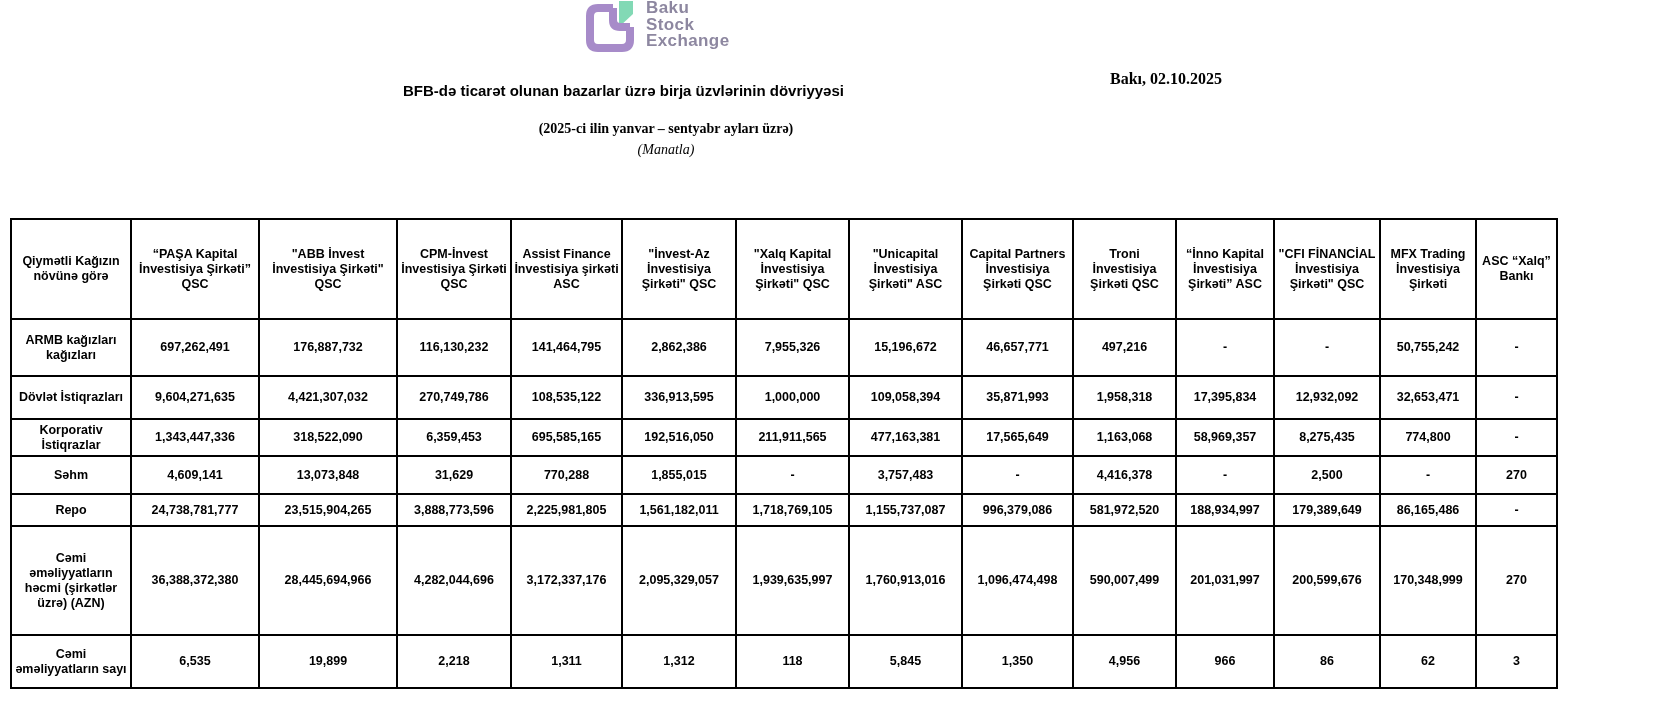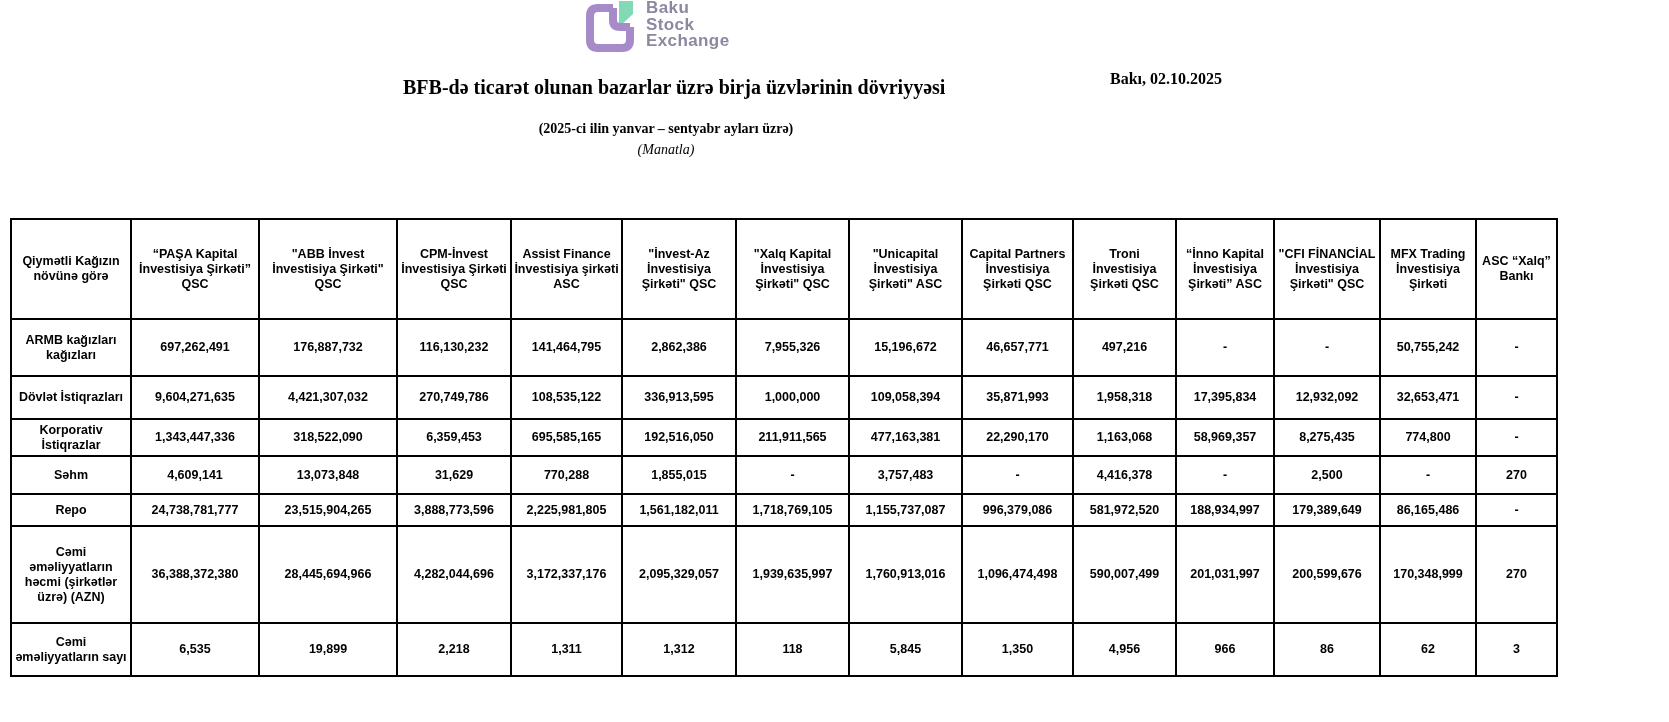--- a/index.html
+++ b/index.html
@@ -7,22 +7,22 @@
     width:1669px; height:722px; background:#ffffff; position:relative;
     font-family:"Liberation Sans", sans-serif; overflow:hidden;
   }
   
   .logo { position:absolute; left:583px; top:0; display:flex; gap:9px; }
   .logo svg { display:block; }
   .logo-text { font-weight:bold; font-size:17px; line-height:16.5px;
     color:#8d87a0; letter-spacing:0.4px; }
   
   .doc-title {
-    position:absolute; top:76px; left:403px;
-    font-family:Liberation Serif, serif; font-weight:bold; font-size:20px; color:#000;
+    position:absolute; top:82px; left:403px;
+    font-family:Liberation Sans, sans-serif; font-weight:bold; font-size:15px; color:#000;
     white-space:nowrap;
   }
   .doc-date {
     position:absolute; top:70px; left:1110px;
     font-family:"Liberation Serif", serif; font-weight:bold; font-size:16px; color:#000;
     white-space:nowrap;
   }
   .doc-subtitle {
     position:absolute; top:121px; left:666px; transform:translateX(-50%);
     font-family:"Liberation Serif", serif; font-weight:bold; font-size:14px; white-space:nowrap;
@@ -41,21 +41,21 @@
     font-weight:bold; font-size:12.5px; line-height:1.2;
     text-align:center; vertical-align:middle;
     padding:1px 2px; overflow:hidden; word-wrap:break-word;
   }
   .report thead tr { height:100px; }
   .report tbody tr:nth-child(1) { height:57px; }
   .report tbody tr:nth-child(2) { height:43px;margin-left:11px; }
   .report tbody tr:nth-child(3) { height:37px; }
   .report tbody tr:nth-child(4) { height:38px; }
   .report tbody tr:nth-child(5) { height:32px; }
-  .report tbody tr:nth-child(6) { height:97px; }
+  .report tbody tr:nth-child(6) { height:109px; }
   .report tbody tr:nth-child(7) { height:53px; }
 </style>
 </head>
 <body>
 
 <div class="logo">
   <svg width="54" height="56" viewBox="0 0 54 54" aria-hidden="true">
     <polygon points="36,0 50,0 50,13 36,26" fill="#82d9b5"></polygon>
     <path d="M30 7 H15 Q7 7 7 15 V39 Q7 47 15 47 H39 Q47 47 47 39 V26 M30 7 V19 Q30 26 37 26 H47" fill="none" stroke="#a78bc9" stroke-width="8" stroke-linejoin="round"></path>
   </svg>
@@ -141,21 +141,21 @@
       </tr>
       <tr>
         <td>Korporativ İstiqrazlar</td>
         <td>1,343,447,336</td>
         <td>318,522,090</td>
         <td>6,359,453</td>
         <td>695,585,165</td>
         <td>192,516,050</td>
         <td>211,911,565</td>
         <td>477,163,381</td>
-        <td>22,290,170</td>
+        <td>17,565,649</td>
         <td>1,163,068</td>
         <td>58,969,357</td>
         <td>8,275,435</td>
         <td>774,800</td>
         <td>-</td>
       </tr>
       <tr>
         <td>Səhm</td>
         <td>4,609,141</td>
         <td>13,073,848</td>

